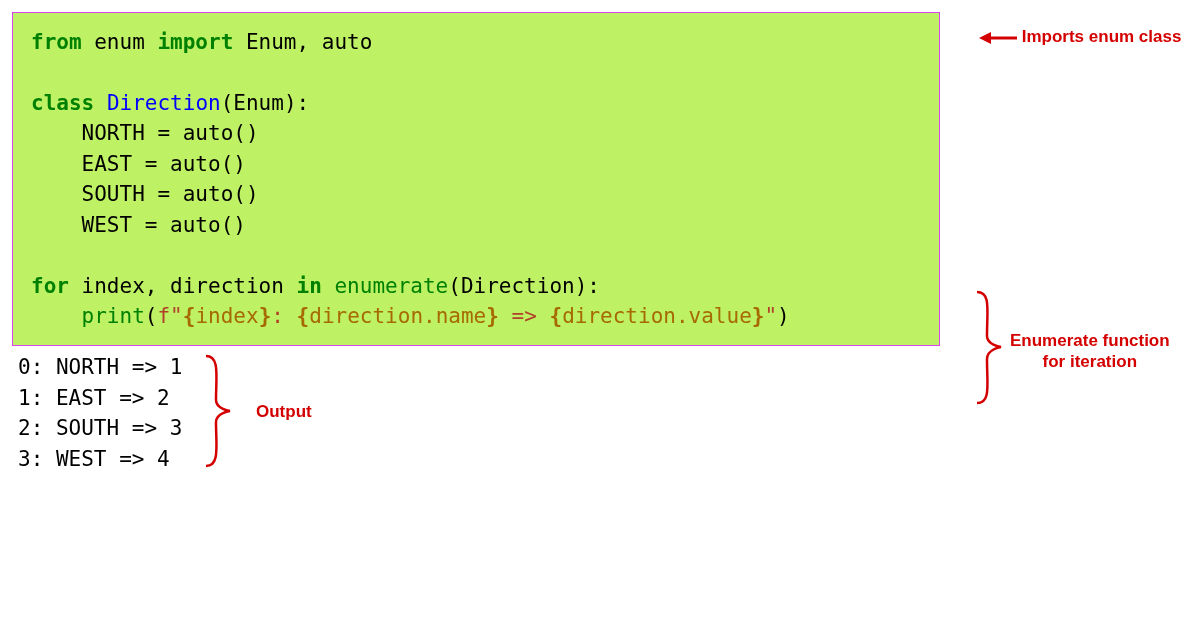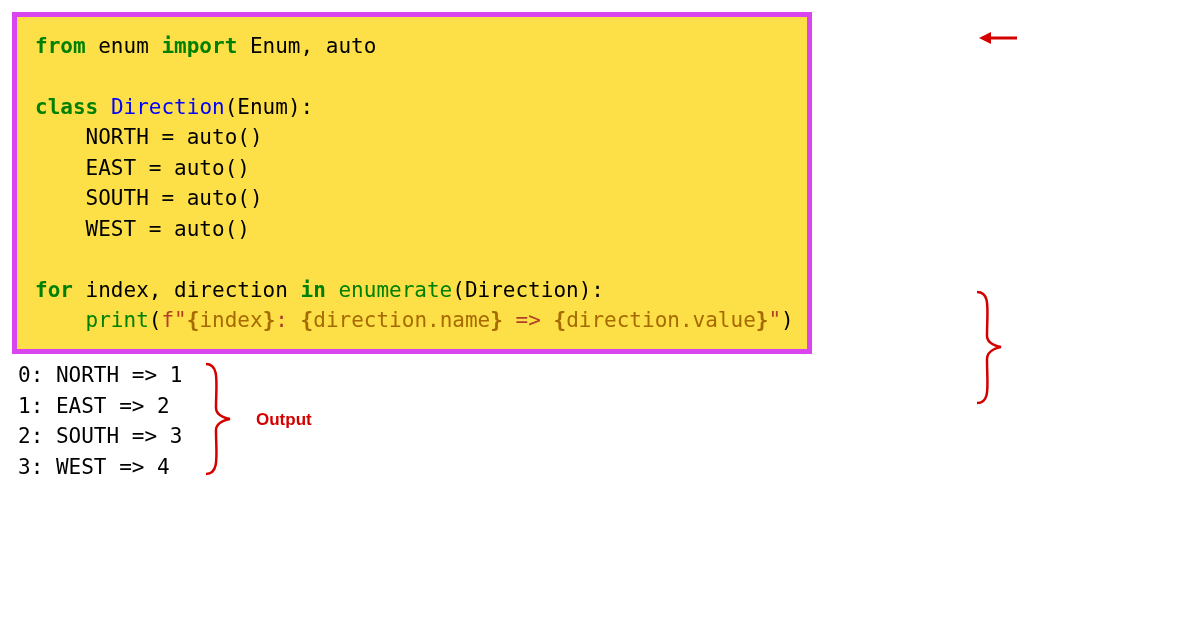--- a/index.html
+++ b/index.html
@@ -7,24 +7,24 @@
     padding: 12px;
     font-family: Consolas, Menlo, "DejaVu Sans Mono", monospace;
     font-size: 21px;
     line-height: 1.45;
     background: #fff;
     color: #000;
     width: 1200px;
     box-sizing: border-box;
   }
   .code-block {
-    background: #fde047;
-    border: 5px solid #d946ef;
+    background: #bef264;
+    border: 1px solid #d946ef;
     padding: 14px 18px;
-    width: 800px;
+    width: 928px;
     white-space: pre;
     box-sizing: border-box;
     position: relative;
   }
   .kw-green { color: #008000; font-weight: bold; }
   .cls-blue { color: #0000ff; }
   .builtin  { color: #008000; }
   .string   { color: #b04128; }
   .interp   { color: #a66a00; }
   .interp-b { color: #a66a00; font-weight: bold; }
@@ -68,25 +68,28 @@
 <span>    WEST = auto()</span>
 
 <span class="kw-green">for</span><span> index, direction </span><span class="kw-green">in</span><span> </span><span class="builtin">enumerate</span><span>(Direction):</span>
 <span>    </span><span class="builtin">print</span><span>(</span><span class="string">f"</span><span class="interp-b">{</span><span class="interp">index</span><span class="interp-b">}</span><span class="string">: </span><span class="interp-b">{</span><span class="interp">direction.name</span><span class="interp-b">}</span><span class="string"> =&gt; </span><span class="interp-b">{</span><span class="interp">direction.value</span><span class="interp-b">}</span><span class="string">"</span><span>)</span></div>
 
 <div class="annotation" style="left:967px; top:14px;">
   <svg class="arrow-left" width="38" height="14" viewBox="0 0 38 14">
     <line x1="38" y1="7" x2="6" y2="7" stroke="#d40000" stroke-width="3"></line>
     <polygon points="0,7 12,1 12,13" fill="#d40000"></polygon>
   </svg>
+  <span>Imports enum class</span>
 </div>
 
 <svg class="brace-svg" style="left:961px; top:278px;" width="30" height="115" viewBox="0 0 30 115">
   <path d="M4 2 C 18 2 14 20 14 46 C 14 55 28 57 28 57 C 28 57 14 59 14 69 C 14 95 18 113 4 113" stroke="#d40000" stroke-width="2.5" fill="none"></path>
 </svg>
+<div class="annotation" style="left:998px; top:318px; text-align:center; white-space:pre;">Enumerate function
+for iteration</div>
 
 </div>
 
 <div class="output-block"><span>0: NORTH =&gt; 1</span>
 <span>1: EAST =&gt; 2</span>
 <span>2: SOUTH =&gt; 3</span>
 <span>3: WEST =&gt; 4</span>
 
 
 <svg class="brace-svg" style="left:190px; top:6px;" width="30" height="118" viewBox="0 0 30 118">

